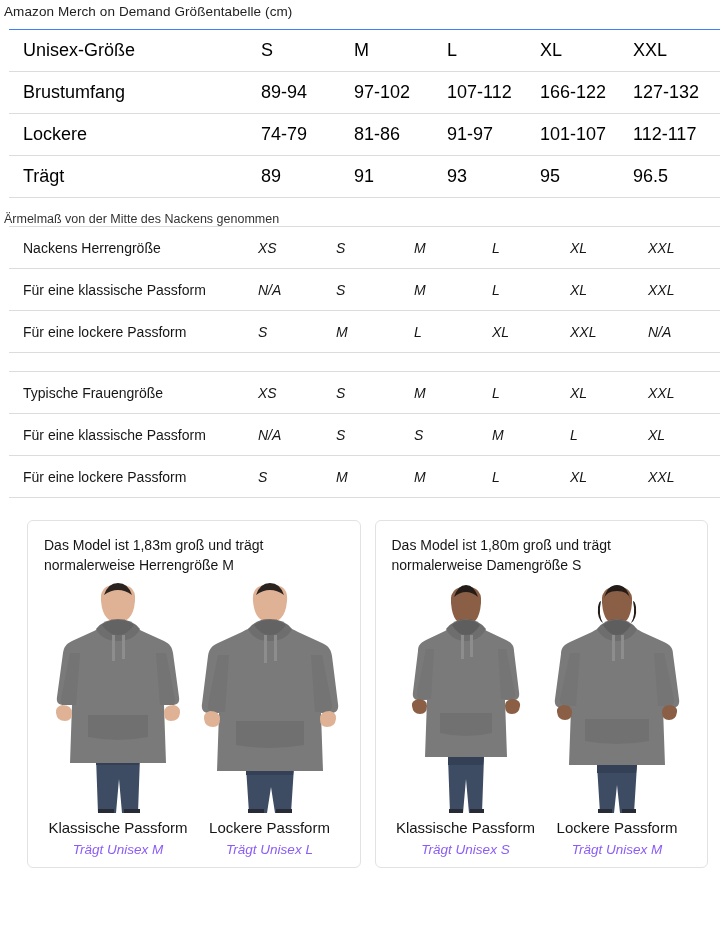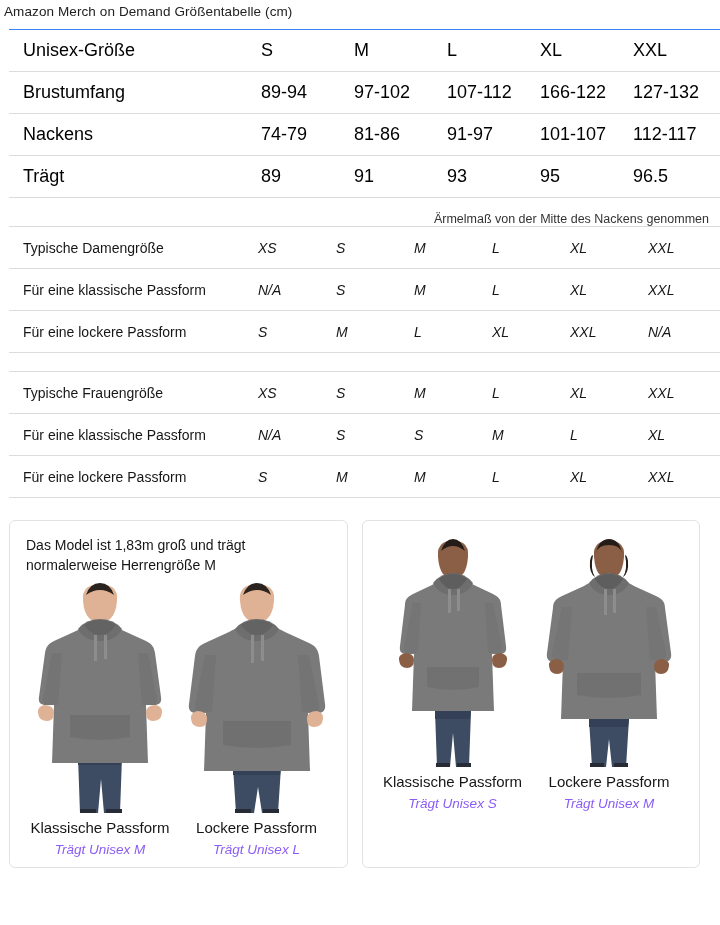--- a/index.html
+++ b/index.html
@@ -11,21 +11,21 @@
     width: 720px;
     height: 925px;
     font-family: "Liberation Sans", sans-serif;
     color: #111111;
     font-size: 13px;
     overflow: hidden;
   }
   .page {
     width: 720px;
     box-sizing: border-box;
-    padding: 0 11px 0 0;
+    padding: 0 3px 0 0;
   }
   .doc-title {
     font-size: 13.5px;
     color: #222222;
     padding: 4px 0 10px 4px;
     letter-spacing: 0.1px;
   }
 
   table.sizes {
     width: 702px;
@@ -53,21 +53,20 @@
     padding-left: 0;
   }
   table.sizes td.val.first {
     padding-left: 0;
   }
 
   .note {
     font-size: 12.5px;
     color: #333333;
     padding: 14px 0 0 4px;
-    text-align: right;
   }
   .section-label {
     font-size: 13.5px;
     color: #222222;
     padding: 22px 0 8px 4px;
   }
 
   table.fit {
     width: 702px;
     margin: 0 0 0 9px;
@@ -94,21 +93,21 @@
     width: 78px;
     font-style: italic;
   }
   .gap {
     height: 18px;
   }
 
   .model-row {
     display: flex;
     gap: 14px;
-    margin: 22px 9px 0 9px;
+    margin: 22px 9px 0 27px;
   }
   .model-card {
     width: 344px;
     box-sizing: border-box;
     border: 1px solid #e2e2e2;
     border-radius: 6px;
     padding: 14px 16px 10px 16px;
   }
   .model-caption {
     font-size: 14px;
@@ -170,21 +169,21 @@
     </tr>
     <tr>
       <td class="rowhead">Brustumfang</td>
       <td class="val">89-94</td>
       <td class="val">97-102</td>
       <td class="val">107-112</td>
       <td class="val">166-122</td>
       <td class="val">127-132</td>
     </tr>
     <tr>
-      <td class="rowhead">Nackens</td>
+      <td class="rowhead">Lockere</td>
       <td class="val">74-79</td>
       <td class="val">81-86</td>
       <td class="val">91-97</td>
       <td class="val">101-107</td>
       <td class="val">112-117</td>
     </tr>
     <tr>
       <td class="rowhead">Trägt</td>
       <td class="val">89</td>
       <td class="val">91</td>
@@ -194,21 +193,21 @@
     </tr>
   </tbody>
     </table>
 
   <div class="note">Ärmelmaß von der Mitte des Nackens genommen</div>
 
 
   <table class="fit">
     <tbody>
         <tr>
-      <td class="rowhead">Typische Damengröße</td>
+      <td class="rowhead">Nackens Herrengröße</td>
       <td class="val">XS</td>
       <td class="val">S</td>
       <td class="val">M</td>
       <td class="val">L</td>
       <td class="val">XL</td>
       <td class="val">XXL</td>
     </tr>
     <tr>
       <td class="rowhead">Für eine klassische Passform</td>
       <td class="val">N/A</td>
@@ -347,20 +346,21 @@
           <div class="label-sub">Trägt Unisex M</div>
         </div>
         <div class="label-col">
           <div class="label-main">Lockere Passform</div>
           <div class="label-sub">Trägt Unisex L</div>
         </div>
       </div>
     </div>
 
     <div class="model-card">
+      <div class="model-caption">Das Model ist 1,80m groß und trägt normalerweise Damengröße S</div>
       <div class="figs">
 
         <div class="fig">
           <svg width="148" height="232" viewBox="0 0 148 232">
             <path d="M64 8 q10 -6 20 0 q6 4 5 14 q-1 12 -5 17 q-5 5 -10 5 q-5 0 -10 -5 q-4 -5 -5 -17 q-1 -10 5 -14 z" fill="#8a5f45"></path>
             <path d="M62 16 q4 -12 12 -12 q8 0 12 12 q-6 -5 -12 -5 q-6 0 -12 5 z" fill="#241c18"></path>
             <rect x="68" y="38" width="12" height="10" fill="#7b5340"></rect>
             <path d="M56 176 h36 l-2 56 h-13 l-3 -34 -3 34 h-13 z" fill="#3d4b63"></path>
             <path d="M56 176 h36 l-1 8 h-35 z" fill="#334056"></path>
             <path d="M74 44

